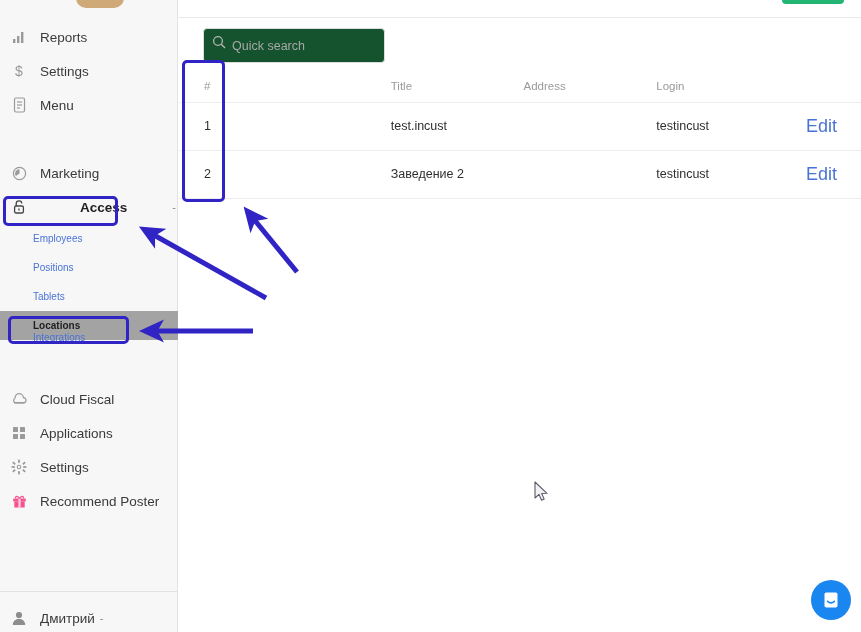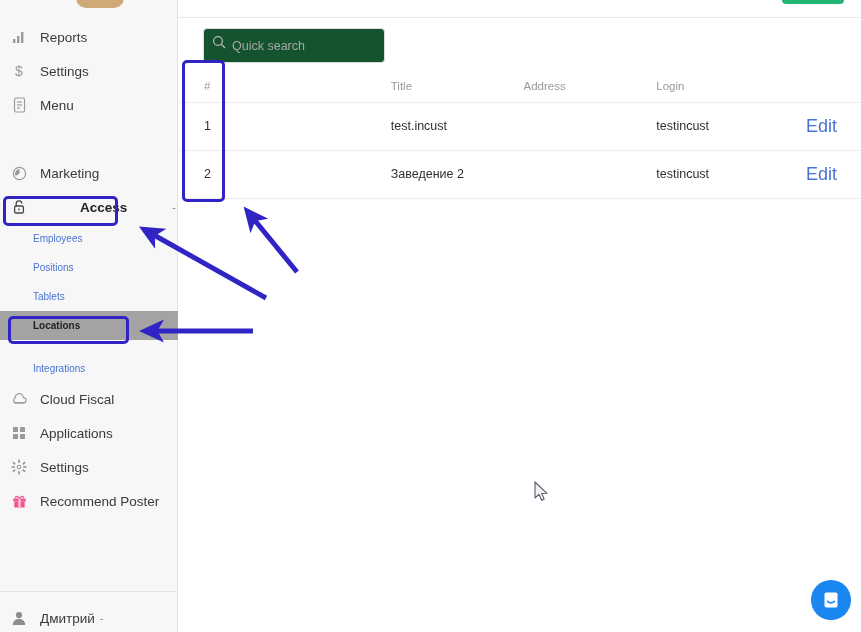--- a/index.html
+++ b/index.html
@@ -165,21 +165,21 @@
     </div>
     <div class="sub-item" style="top:235px;">
       <span>Positions</span>
     </div>
     <div class="sub-item" style="top:264px;">
       <span>Tablets</span>
     </div>
     <div class="sub-item sel" style="top:293px;">
       <span>Locations</span>
     </div>
-    <div class="sub-item" style="top:336px;">
+    <div class="sub-item" style="top:305px;">
       <span>Integrations</span>
     </div>
 
     <div class="nav-item" style="top:364px;">
       <span class="ico">
         <svg width="17" height="14" viewBox="0 0 17 14">
           <path d="M4 6.2 a4 4 0 0 1 8.4 -0.6 a2.7 2.7 0 0 1 0.6 5.3 H4.2 a2.6 2.6 0 0 1 -0.2 -4.7 Z" fill="none" stroke="#9a9a9a" stroke-width="1.2"></path>
           <line x1="3.2" y1="10.8" x2="13.4" y2="10.8" stroke="#9a9a9a" stroke-width="1.3"></line>
         </svg>
       </span>

